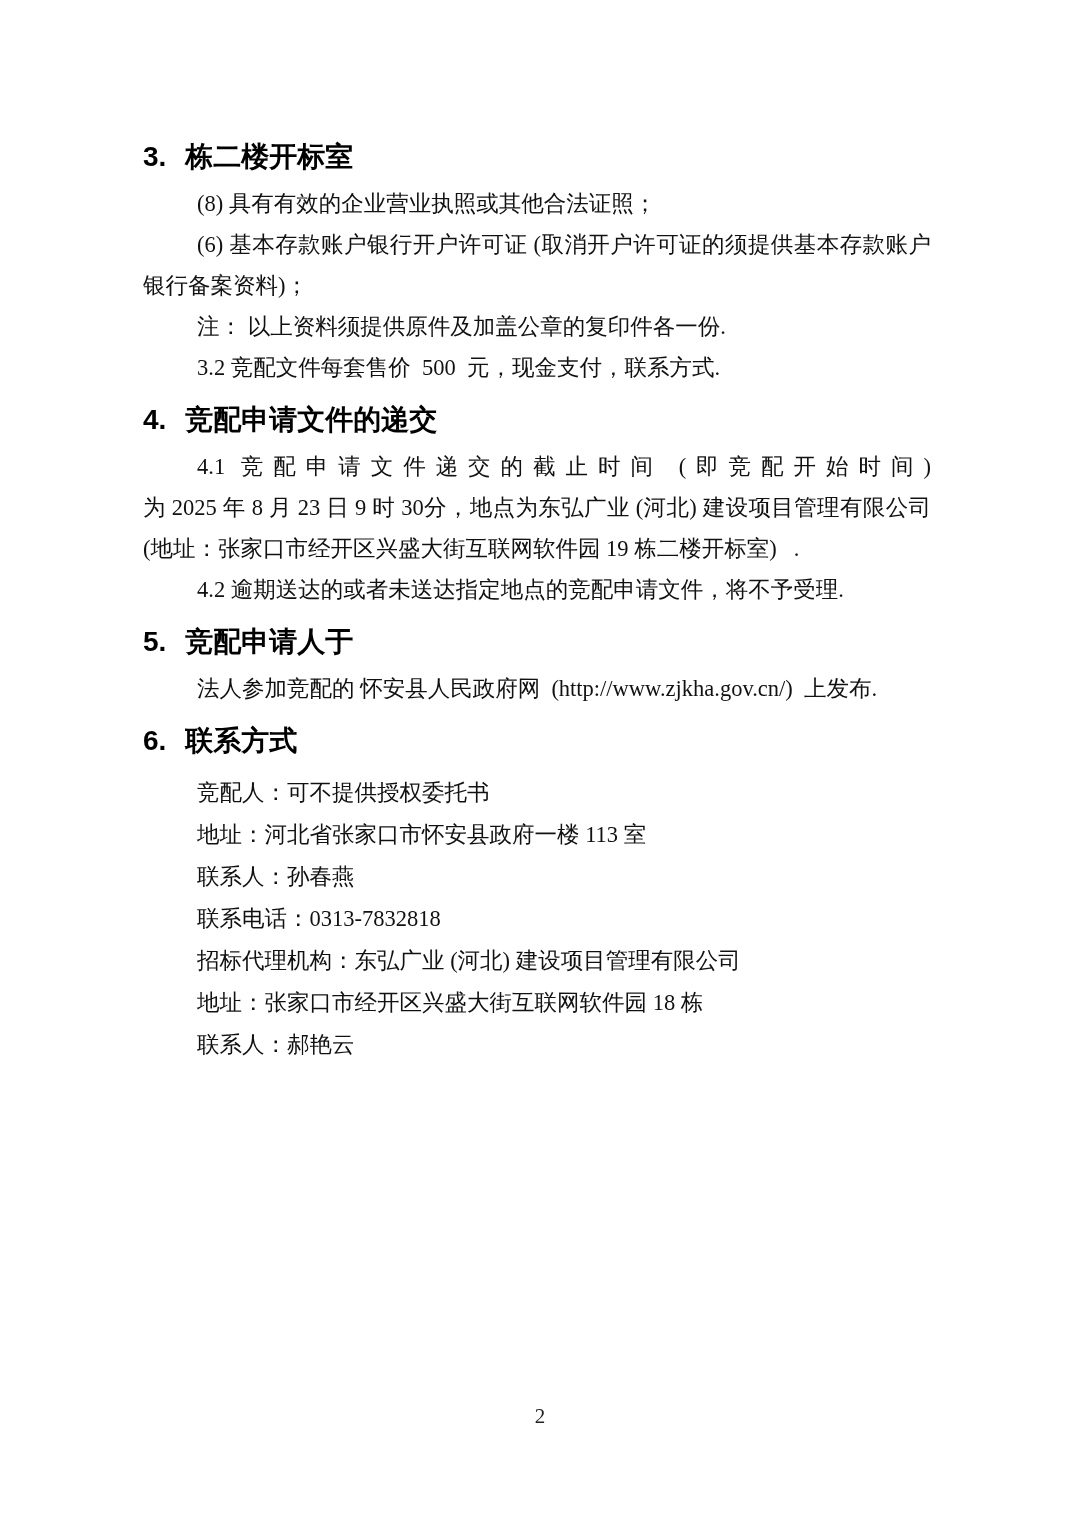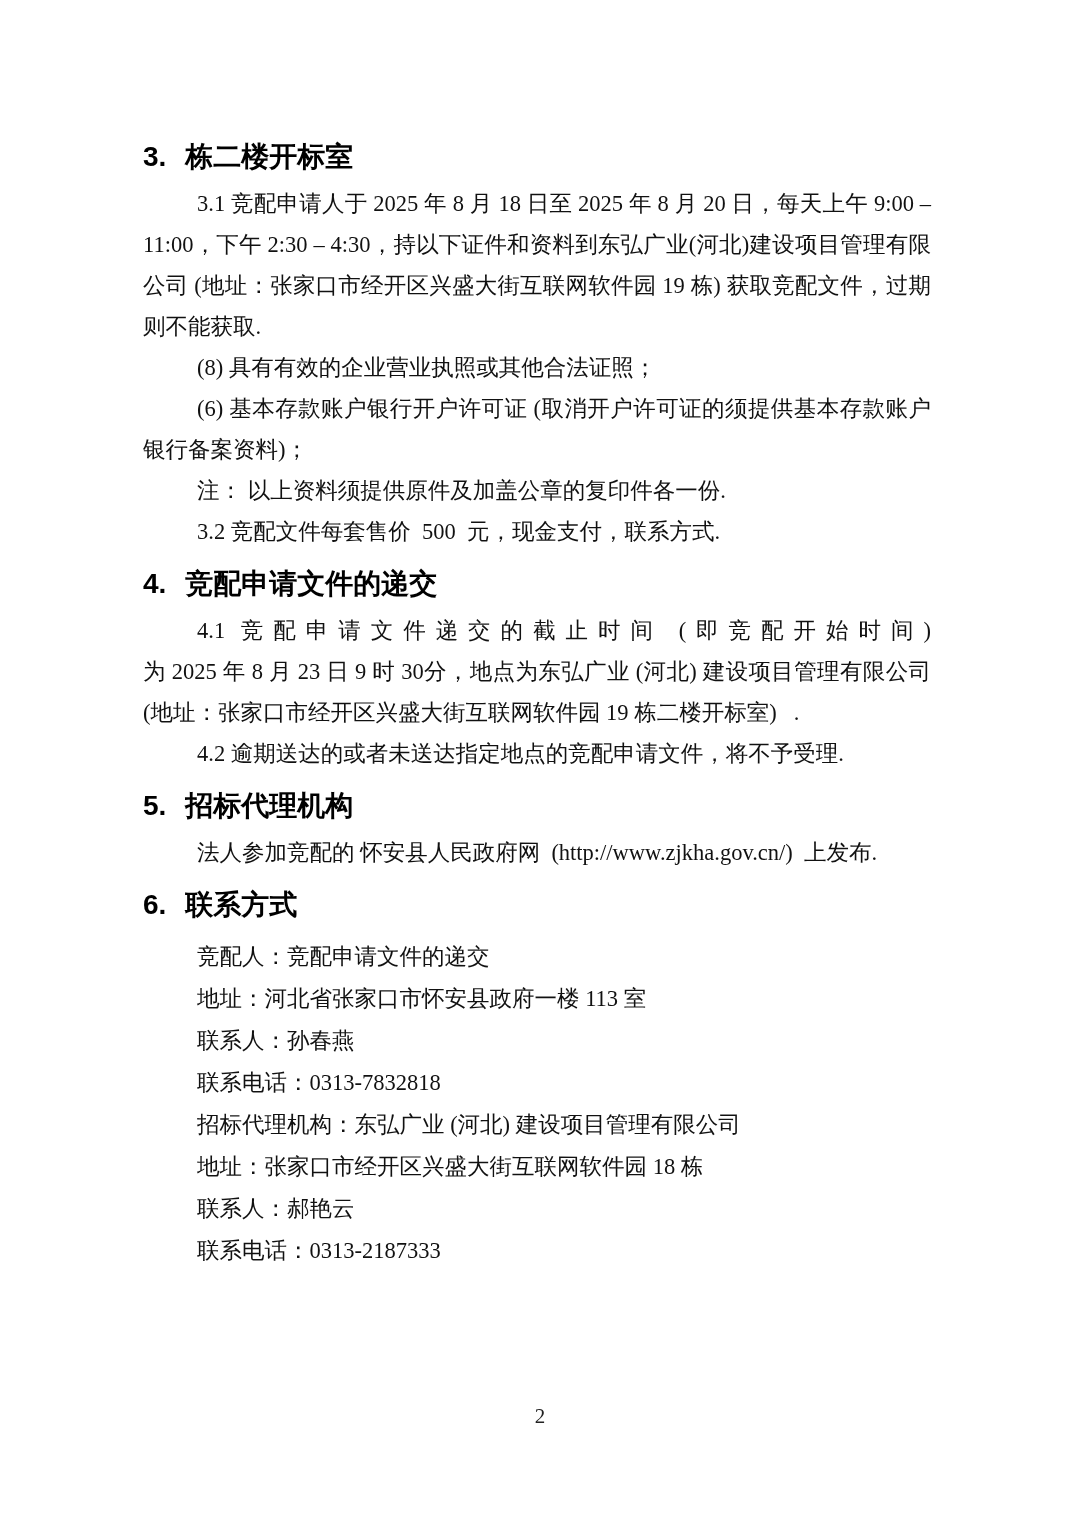--- a/index.html
+++ b/index.html
@@ -63,49 +63,47 @@
 </head>
 <body>
 
 <div class="page">
   <div class="content">
 
     <h2 class="sec first">
       <span class="hnum">3.</span>
       <span>栋二楼开标室</span>
     </h2>
-    <p class="para">3.1 竞配申请人于 2025 年 8 月 18 日至 2025 年 8 月 20 日，每天上午 9:00 – 11:00，下午 2:30 – 4:30，持以下证件和资料到东弘广业(河北)建设项目管理有限公司 (地址：张家口市经开区兴盛大街互联网软件园 19 栋) 获取竞配文件，过期则不能获取.</p>
     <p class="para">(8) 具有有效的企业营业执照或其他合法证照；</p>
     <p class="para">(6) 基本存款账户银行开户许可证 (取消开户许可证的须提供基本存款账户银行备案资料)；</p>
     <p class="para">注： 以上资料须提供原件及加盖公章的复印件各一份.</p>
     <p class="para"><span>3.2 竞配文件每套售价</span><span class="u">&nbsp;&nbsp;500&nbsp;&nbsp;</span><span>元，现金支付，联系方式.</span></p>
 
     <h2 class="sec">
       <span class="hnum">4.</span>
       <span>竞配申请文件的递交</span>
     </h2>
     <p class="para"><span>4.1 竞配申请文件递交的截止时间 (即竞配开始时间) 为</span><span class="u">&nbsp;2025&nbsp;</span><span>年</span><span class="u">&nbsp;8&nbsp;</span><span>月</span><span class="u">&nbsp;23&nbsp;</span><span>日</span><span class="u">&nbsp;9&nbsp;</span><span>时</span><span class="u">&nbsp;30</span><span>分，地点为</span><span class="u">东弘广业 (河北) 建设项目管理有限公司 (地址：张家口市经开区兴盛大街互联网软件园 19 栋二楼开标室)&nbsp;&nbsp;</span><span>&nbsp;.</span></p>
     <p class="para">4.2 逾期送达的或者未送达指定地点的竞配申请文件，将不予受理.</p>
 
     <h2 class="sec">
       <span class="hnum">5.</span>
-      <span>招标代理机构</span>
+      <span>竞配申请人于</span>
     </h2>
     <p class="para"><span>法人参加竞配的</span><span class="u">&nbsp;怀安县人民政府网&nbsp;&nbsp;(http://www.zjkha.gov.cn/)&nbsp;</span><span>&nbsp;上发布.</span></p>
 
     <h2 class="sec">
       <span class="hnum">6.</span>
       <span>联系方式</span>
     </h2>
     <div class="contacts">
-      <p class="contact">竞配人：竞配申请文件的递交</p>
+      <p class="contact">竞配人：可不提供授权委托书</p>
       <p class="contact">地址：河北省张家口市怀安县政府一楼 113 室</p>
       <p class="contact">联系人：孙春燕</p>
       <p class="contact">联系电话：0313-7832818</p>
       <p class="contact">招标代理机构：东弘广业 (河北) 建设项目管理有限公司</p>
       <p class="contact">地址：张家口市经开区兴盛大街互联网软件园 18 栋</p>
       <p class="contact">联系人：郝艳云</p>
-      <p class="contact">联系电话：0313-2187333</p>
     </div>
   </div>
 
   <div class="footer">2</div>
 </div>
 
 </body></html>

